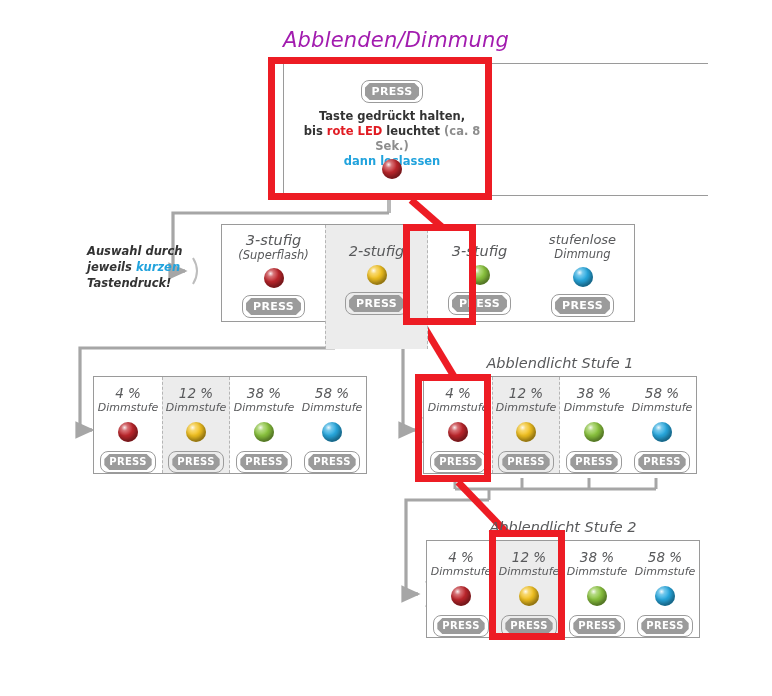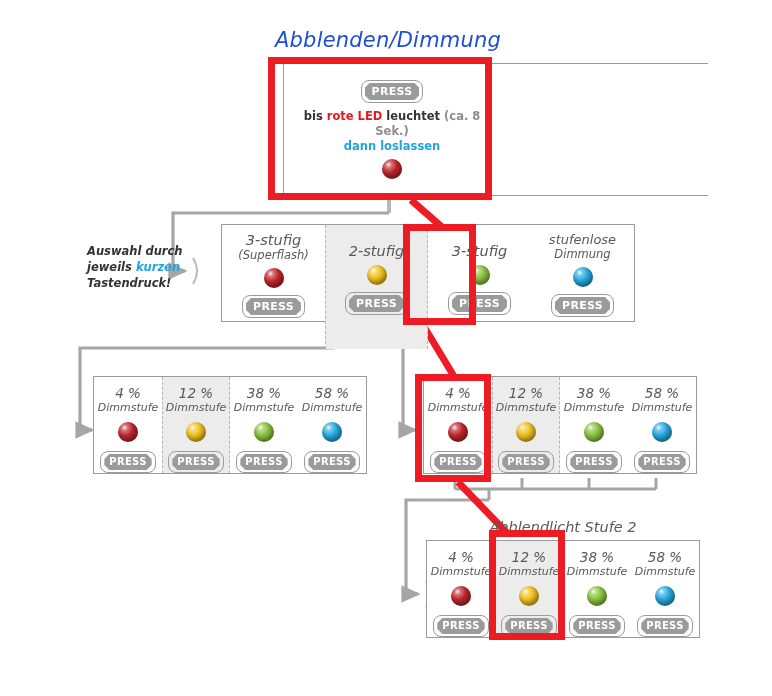--- a/index.html
+++ b/index.html
@@ -10,27 +10,27 @@
     font-family: "DejaVu Sans", sans-serif;
     position: relative;
     overflow: hidden;
   }
   #stage { position:absolute; left:0; top:0; width:772px; height:696px; }
   svg.lines { position:absolute; left:0; top:0; width:772px; height:696px; pointer-events:none; }
 
   
   .title {
     position:absolute;
-    left: 261px; top: 28px;
+    left: 276px; top: 28px;
     width: 240px;
-    text-align: right;
+    text-align: center;
     font-family: "DejaVu Sans", sans-serif;
     font-style: italic;
     font-size: 21px;
-    color: #1d4ed8;
+    color: #a21caf;
     letter-spacing: 0.2px;
     white-space: nowrap;
   }
 
   
   .panel {
     position:absolute;
     background: #ffffff;
     border: 1px solid #9a9a9a;
   }
@@ -229,20 +229,21 @@
   <div class="title">Abblenden/Dimmung</div>
 
   <div class="panel" id="topbox">
     <div class="inner">
       <div style="position:absolute; left:0; top:16px; width:216px; text-align:center;">
         <span class="press">
           <span class="oct">PRESS</span>
         </span>
       </div>
       <div class="hold-text">
+        <div>Taste gedrückt halten,</div>
         <div><span>bis </span><span class="red">rote LED</span><span> leuchtet </span><span class="gray">(ca. 8 Sek.)</span></div>
         <div class="blue">dann loslassen</div>
       </div>
       <div style="position:absolute; left:0; top:95px; width:216px;">
         <div class="sphere red"></div>
       </div>
     </div>
   </div>
 
   <div class="panel" id="moderow" style="left:183px; top:224px; width:414px; height:98px;margin-left:38px;">
@@ -316,20 +317,21 @@
         <div class="cell-l1" style="font-size:13.5px;margin-top:8px;">58 %</div>
         <div class="cell-l2" style="font-size:11px;">Dimmstufe</div>
         <div style="margin-top:8px;">
             <div class="sphere blue"></div>
           </div>
         <div style="margin-top:8px;"><span class="press small"><span class="oct">PRESS</span></span></div>
       </div>
     </div>
   </div>
 
+  <div class="panel-title" style="left:420px; top:355px; width:280px;">Abblendlicht Stufe 1</div>
   <div class="panel" style="left:423px; top:376px; width:274px; height:98px;">
     <div class="cells" style="left:0; top:0; width:272px; height:96px;">
       <div class="cell" style="width:68px;height:96px;">
         <div class="cell-l1" style="font-size:13.5px;margin-top:8px;">4 %</div>
         <div class="cell-l2" style="font-size:11px;">Dimmstufe</div>
         <div style="margin-top:8px;">
             <div class="sphere red"></div>
           </div>
         <div style="margin-top:8px;"><span class="press small"><span class="oct">PRESS</span></span></div>
       </div>

